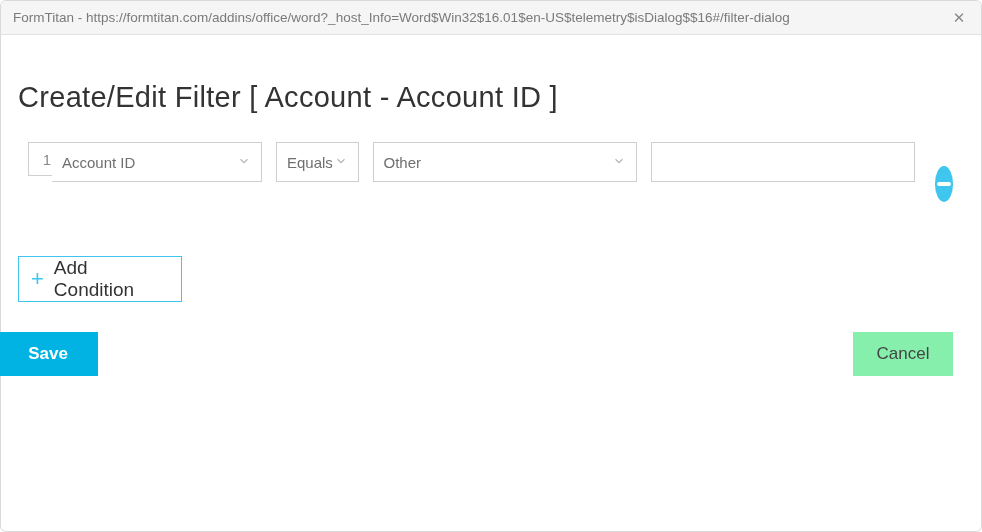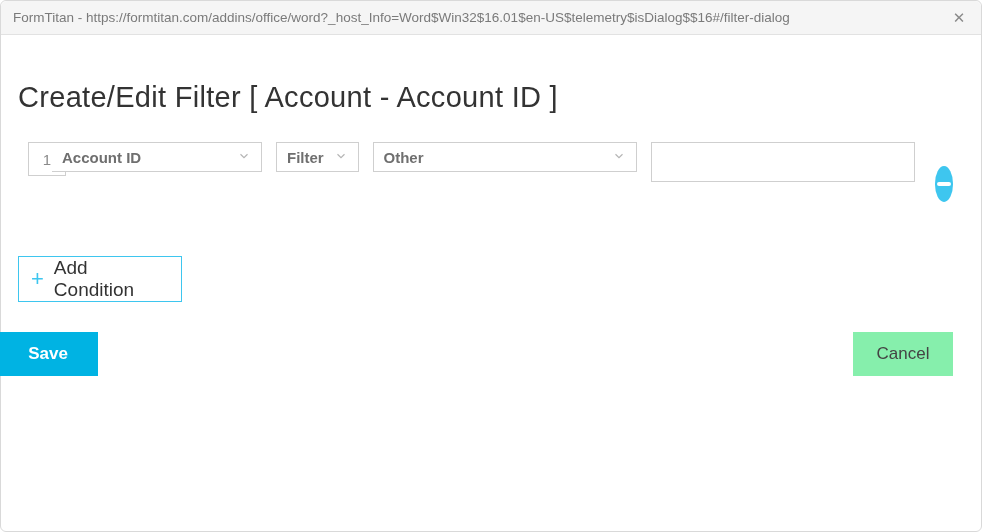--- a/index.html
+++ b/index.html
@@ -63,31 +63,30 @@
     width: 38px;
     height: 34px;
     border: 1px solid #cfcfcf;
     display: flex;
     align-items: center;
     justify-content: center;
     color: #8a8a8a;
     font-size: 15px;
   }
   .combo {
-    height: 30px;
+    height: 40px;
     border: 1px solid #cfcfcf;
     display: flex;
     align-items: center;
     padding: 0 10px;
     color: #6f6f6f;
     font-size: 15px;
     background: #fff;
     position: relative;
     cursor: pointer;
-    font-weight: bold;
   }
   .combo .chev {
     margin-left: auto;
     color: #b5b5b5;
   }
   .combo.field { width: 210px; margin-left: -14px; border-left: none;}
   .field-wrap { display: flex; }
   .combo.op { width: 140px; }
   .combo.val { width: 264px; }
   .val-col { display: flex; flex-direction: row; gap: 14px; }
@@ -181,21 +180,21 @@
           <span>Account ID</span>
           <span class="chev">
             <svg class="chev-svg" viewBox="0 0 24 24" fill="none" stroke="currentColor" stroke-width="2">
                 <polyline points="6 9 12 15 18 9"></polyline>
               </svg>
           </span>
         </div>
       </div>
 
       <div class="combo op">
-        <span>Filter</span>
+        <span>Equals</span>
         <span class="chev">
           <svg class="chev-svg" viewBox="0 0 24 24" fill="none" stroke="currentColor" stroke-width="2">
               <polyline points="6 9 12 15 18 9"></polyline>
             </svg>
         </span>
       </div>
 
       <div class="val-col">
         <div class="combo val">
           <span>Other</span>

